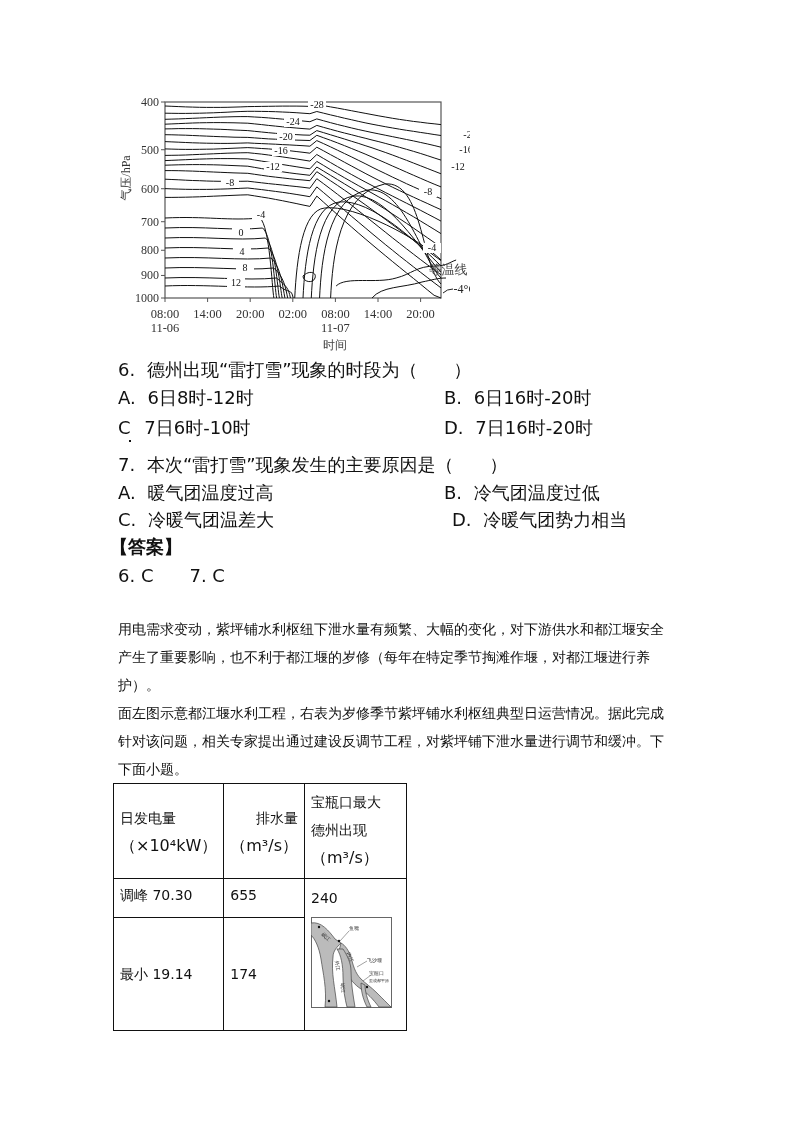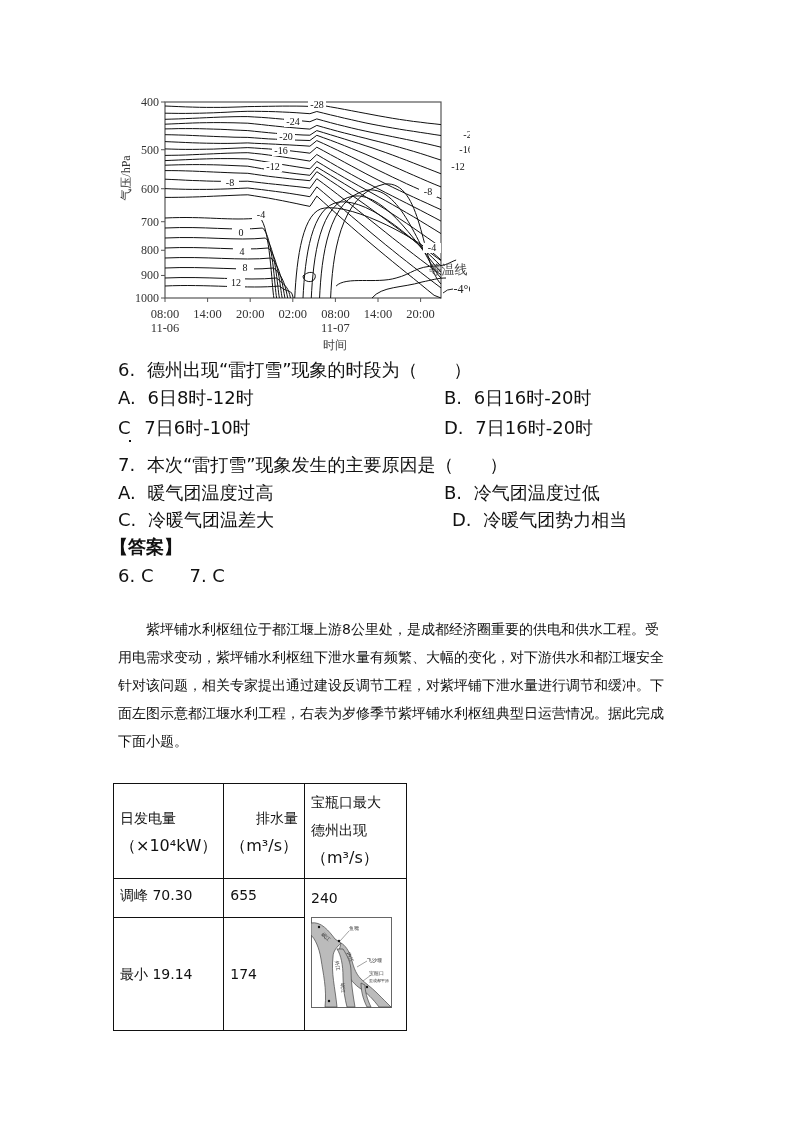--- a/index.html
+++ b/index.html
@@ -180,24 +180,24 @@
 </div>
 <div class="abs t" style="left:452px; top:510px;">
   <span>D.</span>
   <span style="margin-left:6px;">冷暖气团势力相当</span>
 </div>
 
 <div class="abs t answer-head" style="left:110px; top:537px;">【答案】</div>
 <div class="abs t" style="left:118px; top:566px;">6. C　　7. C</div>
 
 <div class="para" style="top:615px;">
-  <p style="text-indent:28px;">紫坪铺水利枢纽位于都江堰上游8公里处，是成都经济圈重要的供电和供水工程。受</p>
   <p>用电需求变动，紫坪铺水利枢纽下泄水量有频繁、大幅的变化，对下游供水和都江堰安全</p>
+  <p>产生了重要影响，也不利于都江堰的岁修（每年在特定季节掏滩作堰，对都江堰进行养护）。</p>
+  <p>面左图示意都江堰水利工程，右表为岁修季节紫坪铺水利枢纽典型日运营情况。据此完成</p>
   <p>针对该问题，相关专家提出通过建设反调节工程，对紫坪铺下泄水量进行调节和缓冲。下</p>
-  <p>面左图示意都江堰水利工程，右表为岁修季节紫坪铺水利枢纽典型日运营情况。据此完成</p>
   <p>下面小题。</p>
 </div>
 
 <table class="ops">
   <tbody>
       <tr>
     <td style="width:98px; height:92px;">
       <div class="cell" style="padding-top:20px;">
         <div>日发电量</div>
         <div class="sub">（×10⁴kW）</div>

